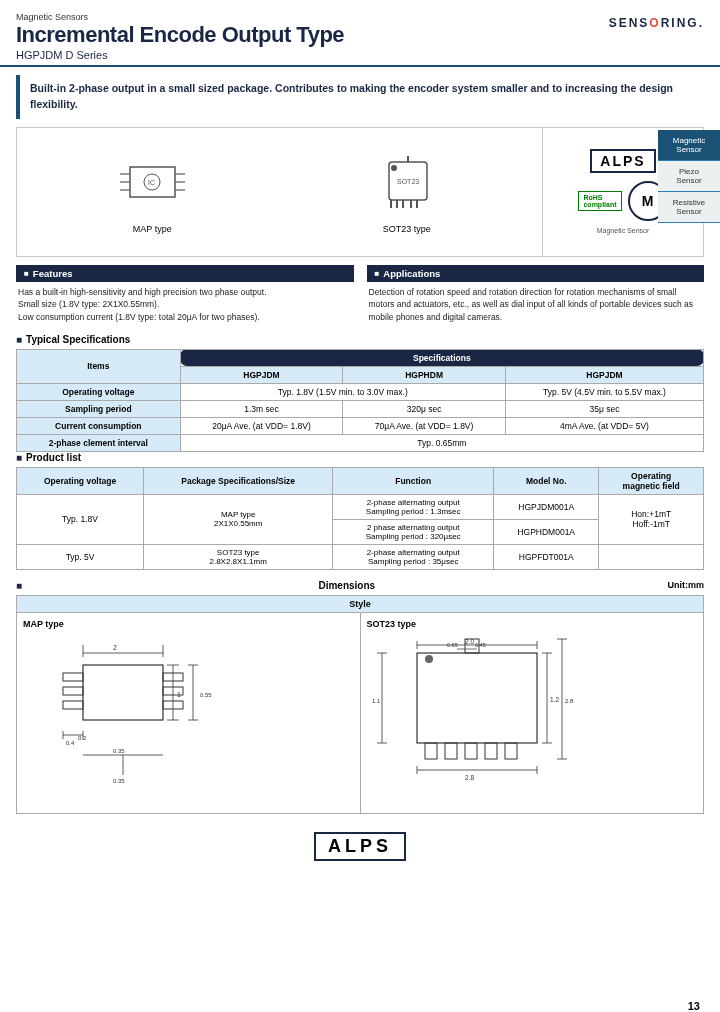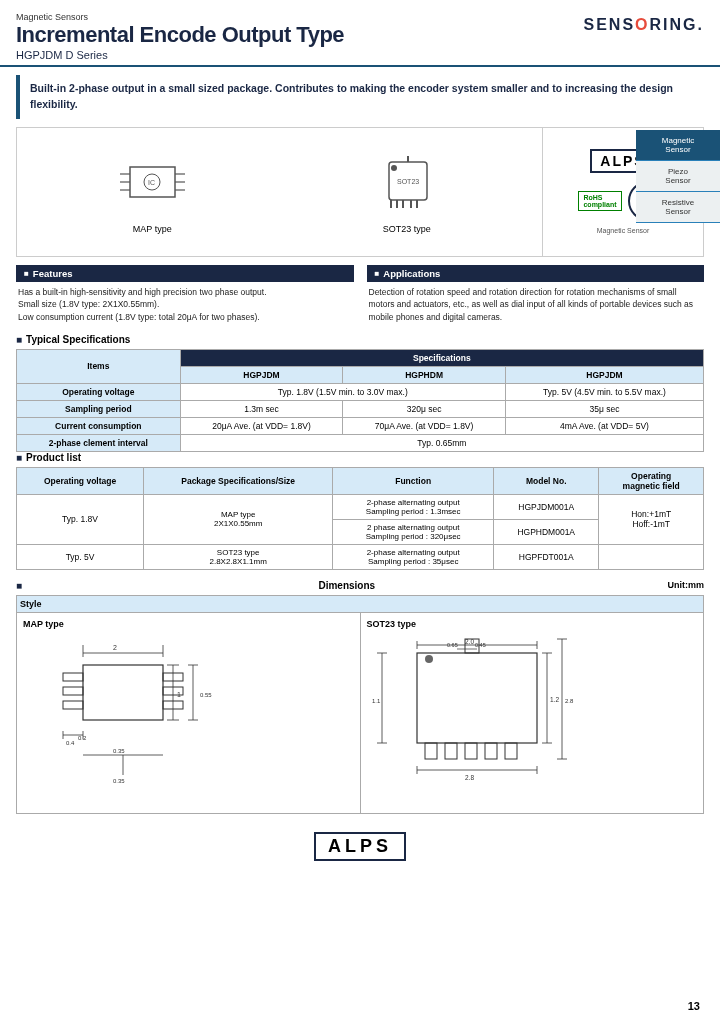--- a/index.html
+++ b/index.html
@@ -31,21 +31,21 @@
       font-weight: bold;
       color: #1a2744;
       letter-spacing: -0.5px;
     }
     .header-sub {
       font-size: 11px;
       color: #1a2744;
       margin-top: 1px;
     }
     .header-logo {
-      font-size: 16px;
+      font-size: 12px;
       font-weight: bold;
       letter-spacing: 2px;
       color: #1a2744;
       margin-top: 4px;
     }
     .header-logo span {
       color: #e74c3c;
     }
 
     
@@ -123,21 +123,21 @@
       justify-content: center;
       font-size: 14px;
       font-weight: bold;
     }
 
     
     .sidebar {
       position: absolute;
       right: 0;
       top: 130px;
-      width: 84px;
+      width: 62px;
       background: #1a5276;
       margin-left: 11px;
     }
     .sidebar-item {
       padding: 6px 4px;
       font-size: 8px;
       color: white;
       text-align: center;
       border-bottom: 1px solid #2980b9;
     }
@@ -209,20 +209,21 @@
       font-weight: bold;
     }
     .row-header {
       background: #d6eaf8;
       font-weight: bold;
       text-align: center;
     }
     .spec-header {
       background: #1a2744;
       color: white;
+      border-radius: 7px;
     }
 
     
     .prod-table th {
       background: #d6eaf8;
     }
 
     
     .dimensions-section {
       margin: 10px 16px;
@@ -238,20 +239,21 @@
     .dim-title::before {
       content: '■';
       color: #1a2744;
       margin-right: 4px;
     }
     .dim-box {
       border: 1px solid #aaa;
     }
     .dim-style-header {
       background: #d6eaf8;
+      text-align: center;
       padding: 3px;
       font-size: 9px;
       font-weight: bold;
       border-bottom: 1px solid #aaa;
     }
     .dim-content {
       display: flex;
       min-height: 200px;
     }
     .dim-left {

